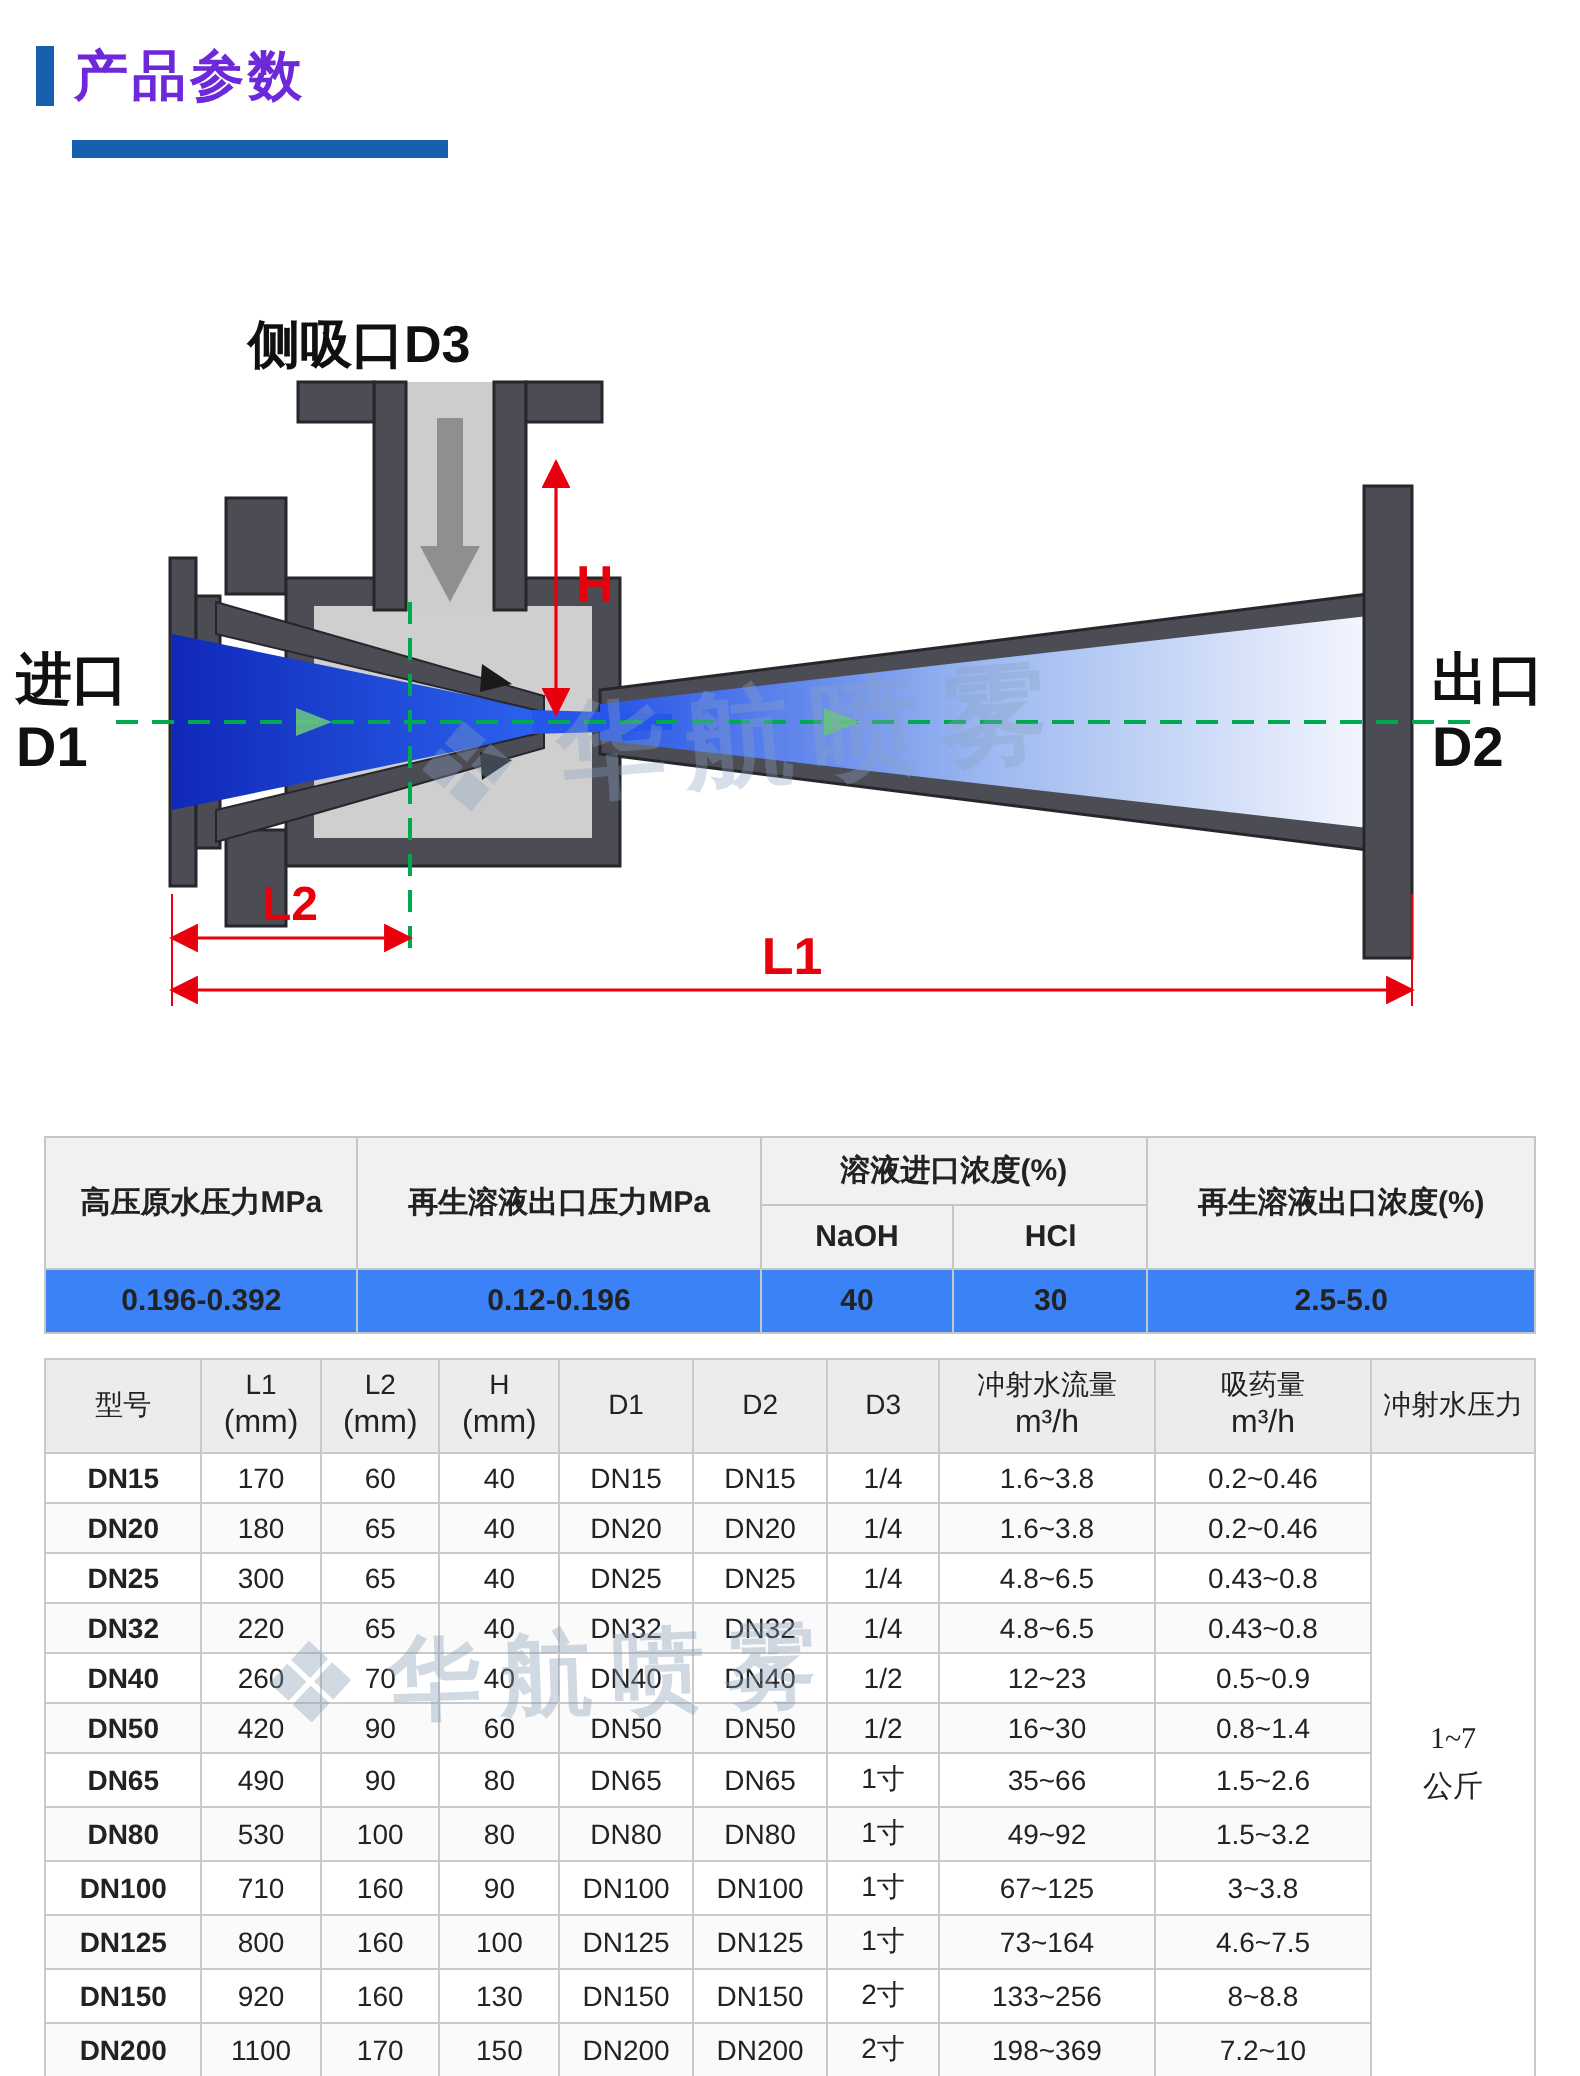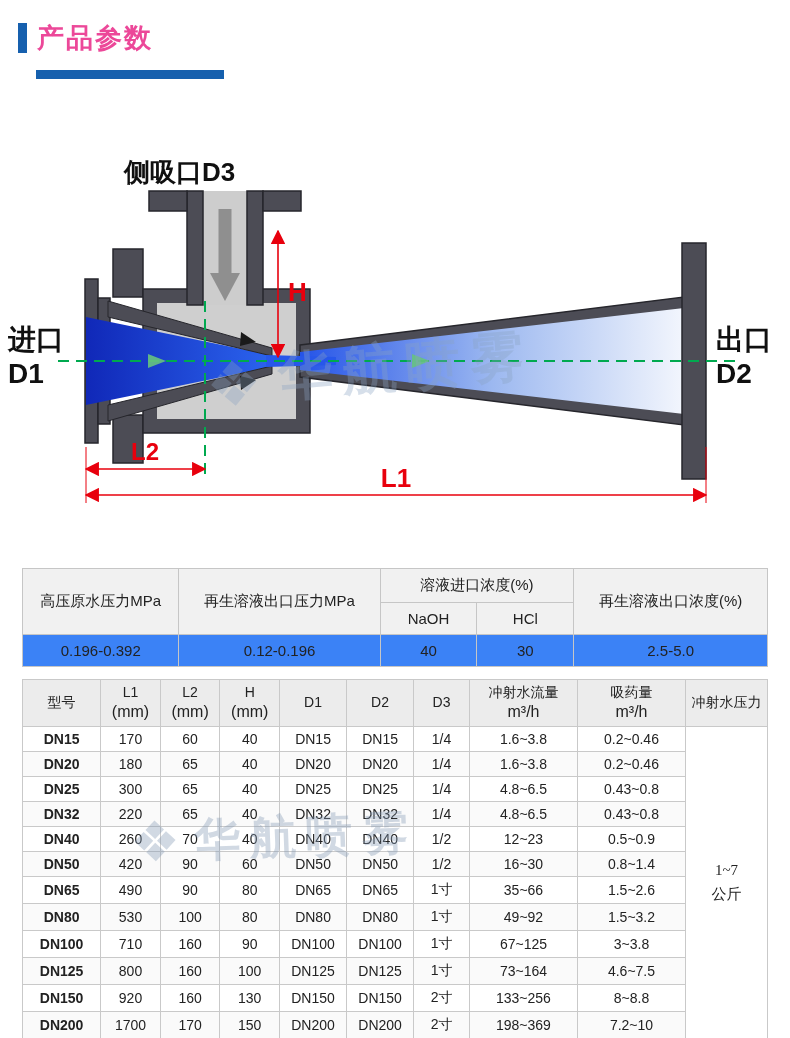--- a/index.html
+++ b/index.html
@@ -5,32 +5,32 @@
   * { margin:0; padding:0; box-sizing:border-box; }
   html,body { background:#ffffff; }
   body {
     width:790px; height:1038px; position:relative; overflow:hidden;
     font-family:"Liberation Sans","DejaVu Sans",sans-serif; color:#222;
   }
   
   .page-header { padding:20px 0 0 18px; }
   .title-row { display:flex; align-items:center; gap:10px; }
   .title-accent { width:9px; height:30px; background:#1660ae; }
-  .page-title { font-size:27px; font-weight:bold; color:#ec4899; letter-spacing:2px; }
+  .page-title { font-size:27px; font-weight:bold; color:#6d28d9; letter-spacing:2px; }
   .title-underline { width:188px; height:9px; background:#1660ae; margin:14px 0 0 18px; }
 
   
   .diagram-wrap { margin-top:72px; }
   .diagram-wrap svg { display:block; }
 
   
   table { border-collapse:collapse; width:746px; margin:0 auto; text-align:center; table-layout:fixed; }
   .pressure-table { margin-top:55px; }
   .pressure-table th, .pressure-table td {
-    border:1px solid #c6c6c6; padding:7px 4px; font-size:15px; font-weight:normal; color:#222;
+    border:1px solid #c6c6c6; padding:7px 4px; font-size:15px; font-weight:bold; color:#222;
   }
   .pressure-table th { background:#f1f1f1; }
   .pressure-table td { background:#3b82f6; }
 
   .spec-wrap { position:relative; margin-top:12px; }
   .spec-table th, .spec-table td { border:1px solid #c9c9c9; font-size:14px; padding:4px 2px; color:#222; }
   .spec-table thead th { background:#ececec; font-weight:normal; line-height:1.25; }
   .spec-table thead .unit { font-size:16px; }
   .spec-table tbody th { font-weight:bold; background:#ffffff; }
   .spec-table tbody td { background:#ffffff; }
@@ -315,21 +315,21 @@
           <td>160</td>
           <td>130</td>
           <td>DN150</td>
           <td>DN150</td>
           <td>2寸</td>
           <td>133~256</td>
           <td>8~8.8</td>
         </tr>
         <tr>
           <th>DN200</th>
-          <td>1700</td>
+          <td>1100</td>
           <td>170</td>
           <td>150</td>
           <td>DN200</td>
           <td>DN200</td>
           <td>2寸</td>
           <td>198~369</td>
           <td>7.2~10</td>
         </tr>
       </tbody>
   </table>

